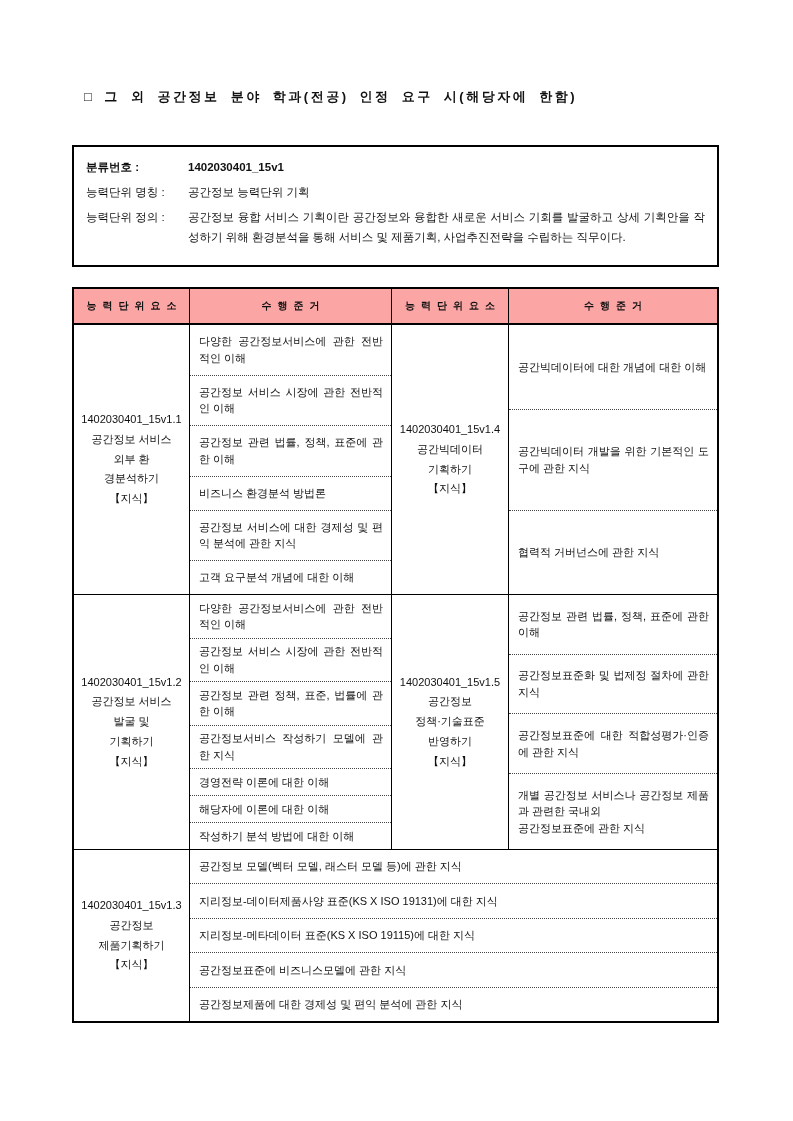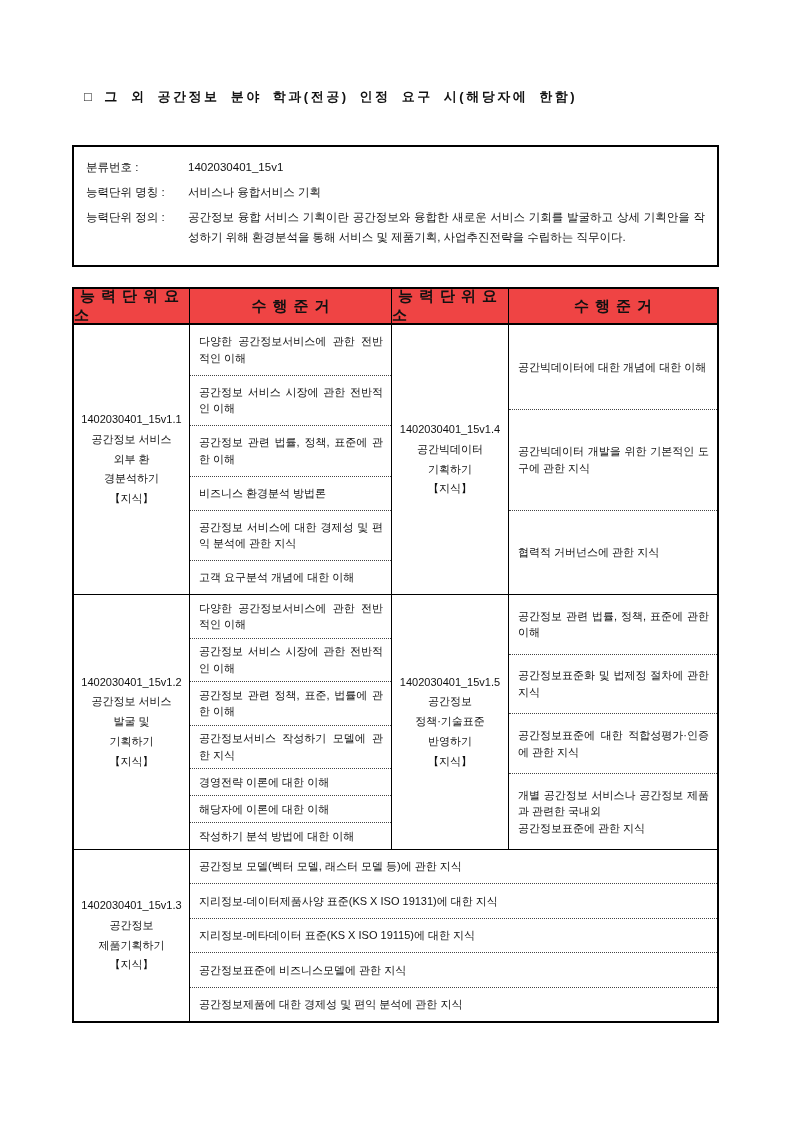--- a/index.html
+++ b/index.html
@@ -20,34 +20,34 @@
     white-space:nowrap;
   }
   .doc-title .marker{margin-right:10px;font-weight:bold;}
   
   .info-box{
     position:absolute;top:145px;left:72px;width:647px;height:122px;
     box-sizing:border-box;border:2px solid #000;
     padding:8px 12px;
   }
   .info-row{display:flex;font-size:11.5px;line-height:20px;margin-top:5px;}
-  .info-row:first-child{margin-top:2px;}
+  .info-row:first-child{margin-top:2px;font-weight:bold;}
   .info-label{flex:0 0 102px;}
   .info-value{flex:1;text-align:justify;}
   
   .comp-table{
     position:absolute;top:287px;left:72px;width:647px;
     box-sizing:border-box;border:2px solid #000;
     font-size:11px;
   }
   .thead{
     display:flex;height:34px;
-    background:#ef4444;
+    background:#fca5a5;
     border-bottom:2px solid #000;
-    font-weight:bold;font-size:15px;
+    font-weight:bold;font-size:10px;
   }
   .hc{
     display:flex;align-items:center;justify-content:center;
     letter-spacing:6px;text-indent:6px;
     box-sizing:border-box;
   }
   .c1{flex:0 0 115px;}
   .c2{flex:0 0 202px;}
   .c3{flex:0 0 117px;}
   .c4{flex:1 1 auto;}
@@ -83,21 +83,21 @@
     <span class="marker">□</span><span>그 외 공간정보 분야 학과(전공) 인정 요구 시(해당자에 한함)</span>
   </div>
 
   <div class="info-box">
     <div class="info-row">
       <span class="info-label">분류번호 :</span>
       <span class="info-value">1402030401_15v1</span>
     </div>
     <div class="info-row">
       <span class="info-label">능력단위 명칭 :</span>
-      <span class="info-value">서비스나 융합서비스 기획</span>
+      <span class="info-value">공간정보 능력단위 기획</span>
     </div>
     <div class="info-row">
       <span class="info-label">능력단위 정의 :</span>
       <span class="info-value">공간정보 융합 서비스 기획이란 공간정보와 융합한 새로운 서비스 기회를 발굴하고 상세 기획안을 작성하기 위해 환경분석을 통해 서비스 및 제품기획, 사업추진전략을 수립하는 직무이다.</span>
     </div>
   </div>
 
   <div class="comp-table">
 
     <div class="thead">

